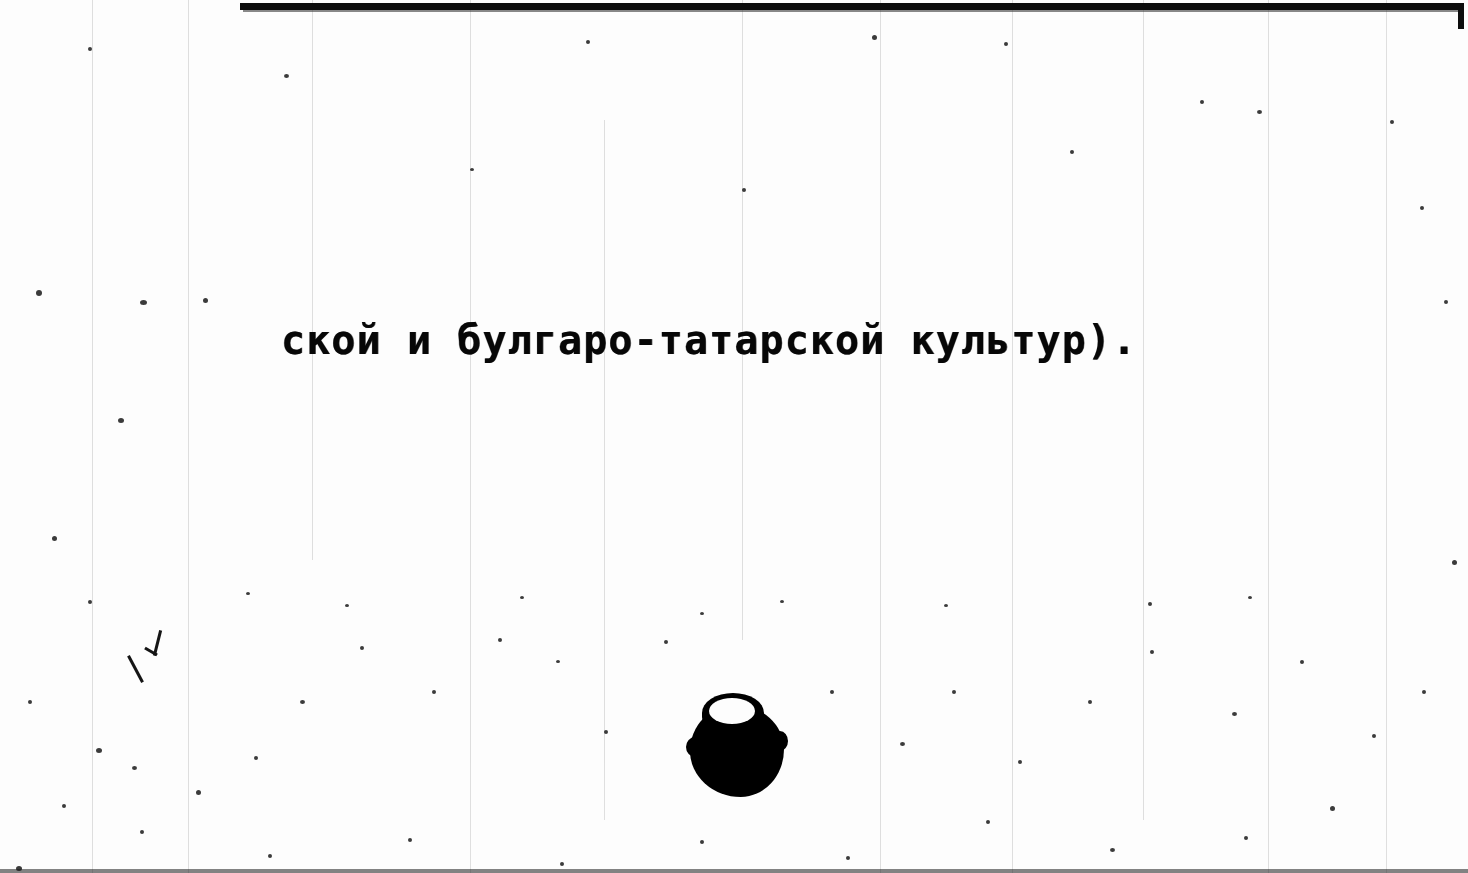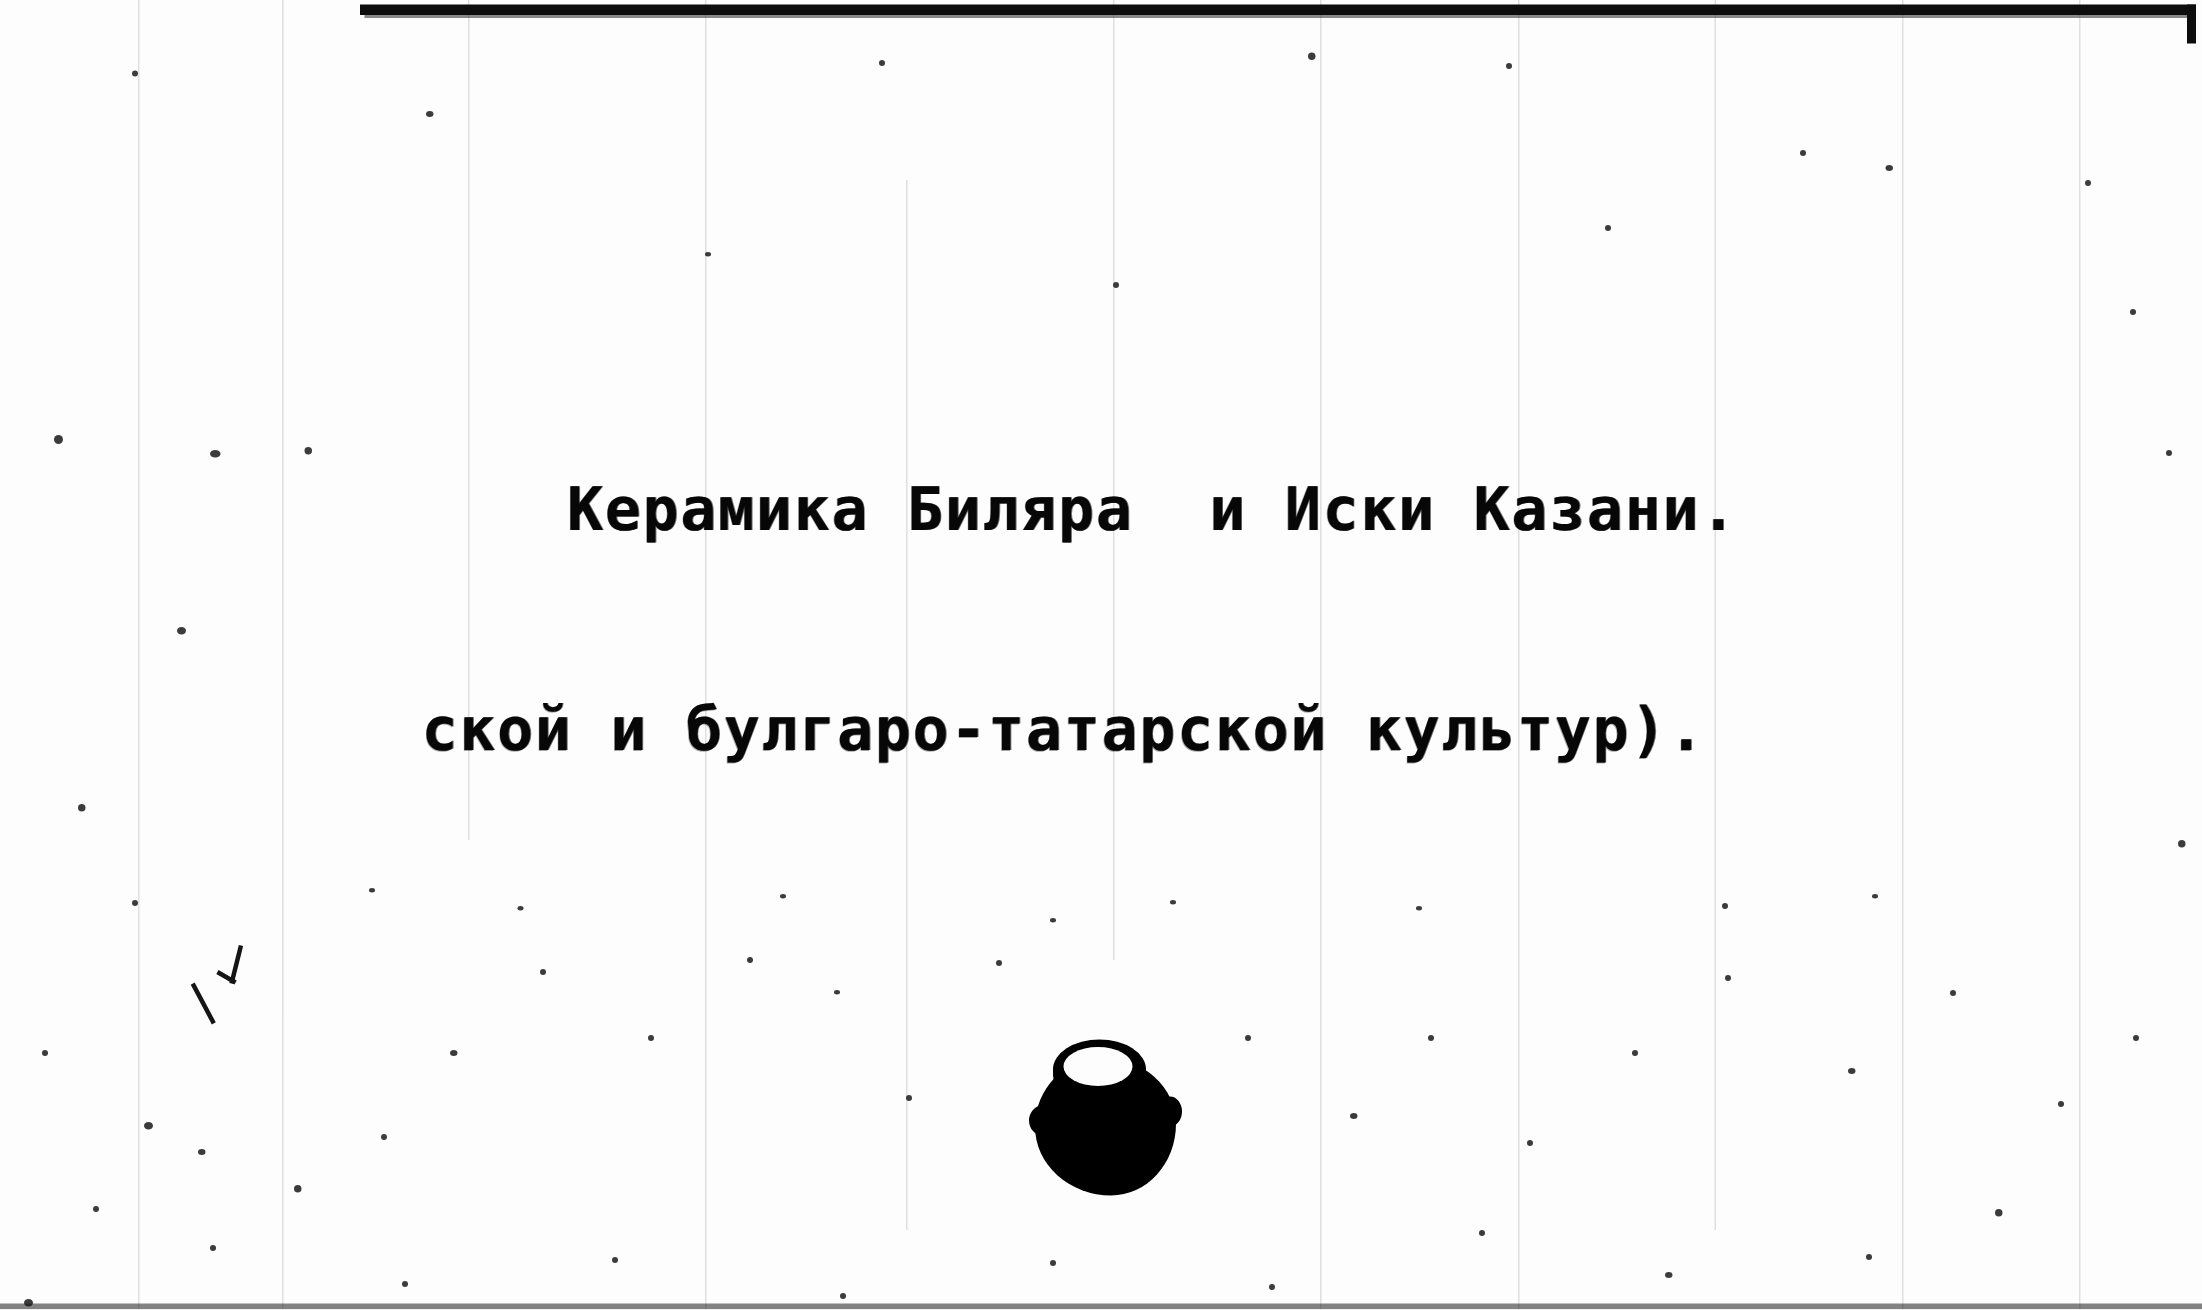--- a/index.html
+++ b/index.html
@@ -253,21 +253,20 @@
     <div class="speck" style="left:780px; top:600px; width:4px;  height:3px;"></div>
     <div class="speck" style="left:1148px;top:602px; width:4px;  height:4px;"></div>
     <div class="speck" style="left:1248px;top:596px; width:4px;  height:3px;"></div>
     <div class="speck" style="left:944px; top:604px; width:4px;  height:3px;"></div>
     <div class="speck" style="left:520px; top:596px; width:4px;  height:3px;"></div>
     <div class="speck" style="left:345px; top:604px; width:4px;  height:3px;"></div>
     <div class="speck" style="left:246px; top:592px; width:4px;  height:3px;"></div>
   </div>
 
   <div class="typed">
-    <span class="ln indent">Керамика Биляра  и Иски Казани.</span>
     <span class="ln">ской и булгаро-татарской культур).</span>
     
     
     
   </div>
 
   <div class="blot">
     <div class="cap"></div>
     <div class="core"></div>
     <div class="hole"></div>

